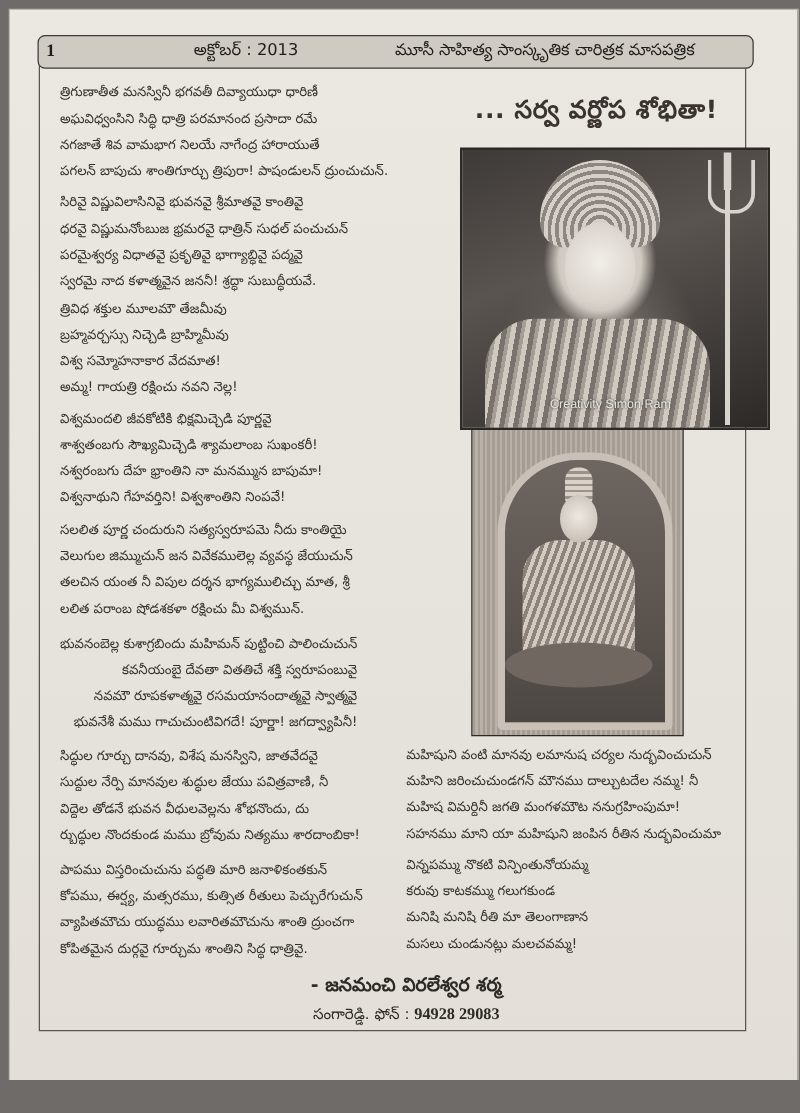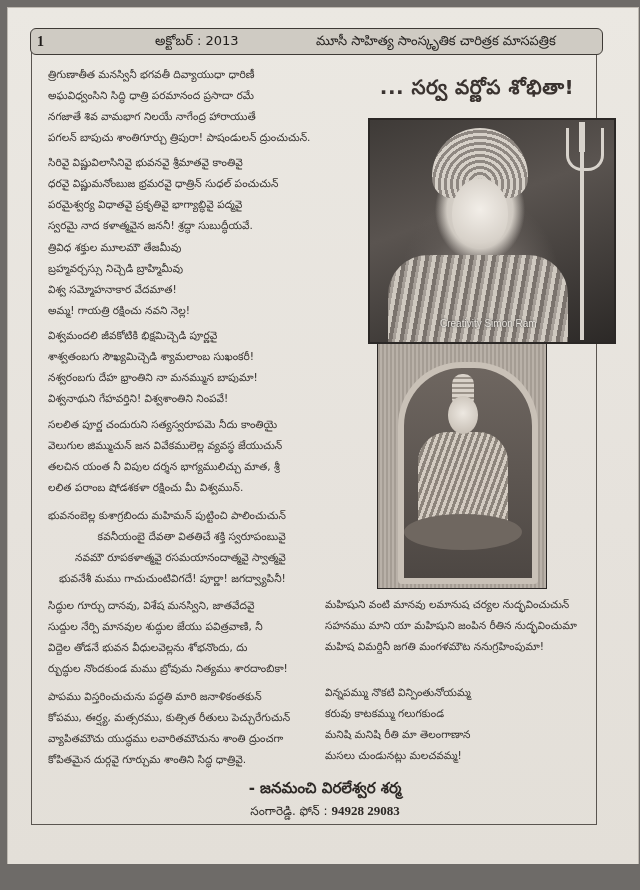--- a/index.html
+++ b/index.html
@@ -172,22 +172,23 @@
 </div>
 <div class="stanza" style="left:48px; top:686px;">
   <div>పాపము విస్తరించుచును పద్ధతి మారి జనాళికంతకున్</div>
   <div>కోపము, ఈర్ష్య, మత్సరము, కుత్సిత రీతులు పెచ్చురేగుచున్</div>
   <div>వ్యాపితమౌచు యుద్ధము లవారితమౌచును శాంతి ద్రుంచగా</div>
   <div>కోపితమైన దుర్గవై గూర్చుమ శాంతిని సిద్ధ ధాత్రివై.</div>
 </div>
 
 <div class="stanza" style="left:325px; top:594px;">
   <div>మహిషుని వంటి మానవు లమానుష చర్యల నుద్భవించుచున్</div>
+  <div>మహిని జరించుచుండగన్ మౌనము దాల్చుటదేల నమ్మ! నీ</div>
+  <div>మహిష విమర్దినీ జగతి మంగళమౌట ననుగ్రహింపుమా!</div>
   <div>సహనము మాని యా మహిషుని జంపిన రీతిన నుద్భవించుమా</div>
-  <div>మహిష విమర్దినీ జగతి మంగళమౌట ననుగ్రహింపుమా!</div>
 </div>
 <div class="stanza" style="left:325px; top:682px;">
   <div>విన్నపమ్ము నొకటి విన్పింతునోయమ్మ</div>
   <div>కరువు కాటకమ్ము గలుగకుండ</div>
   <div>మనిషి మనిషి రీతి మా తెలంగాణాన</div>
   <div>మసలు చుండునట్లు మలచవమ్మ!</div>
 </div>
 
 <div class="img-box img1">
   <div class="crown"></div>

